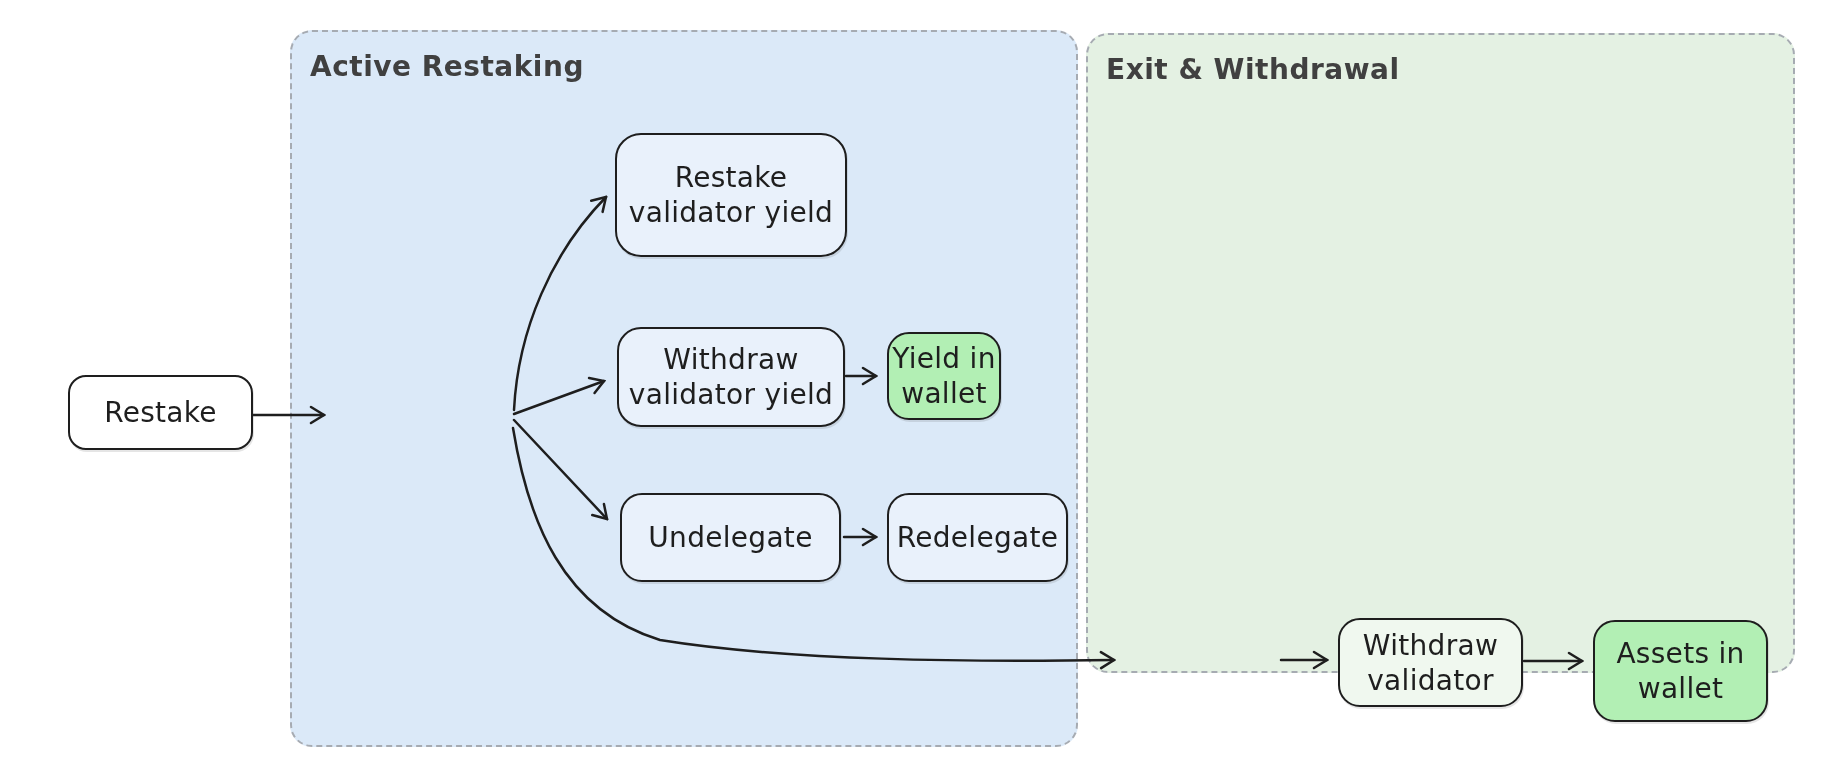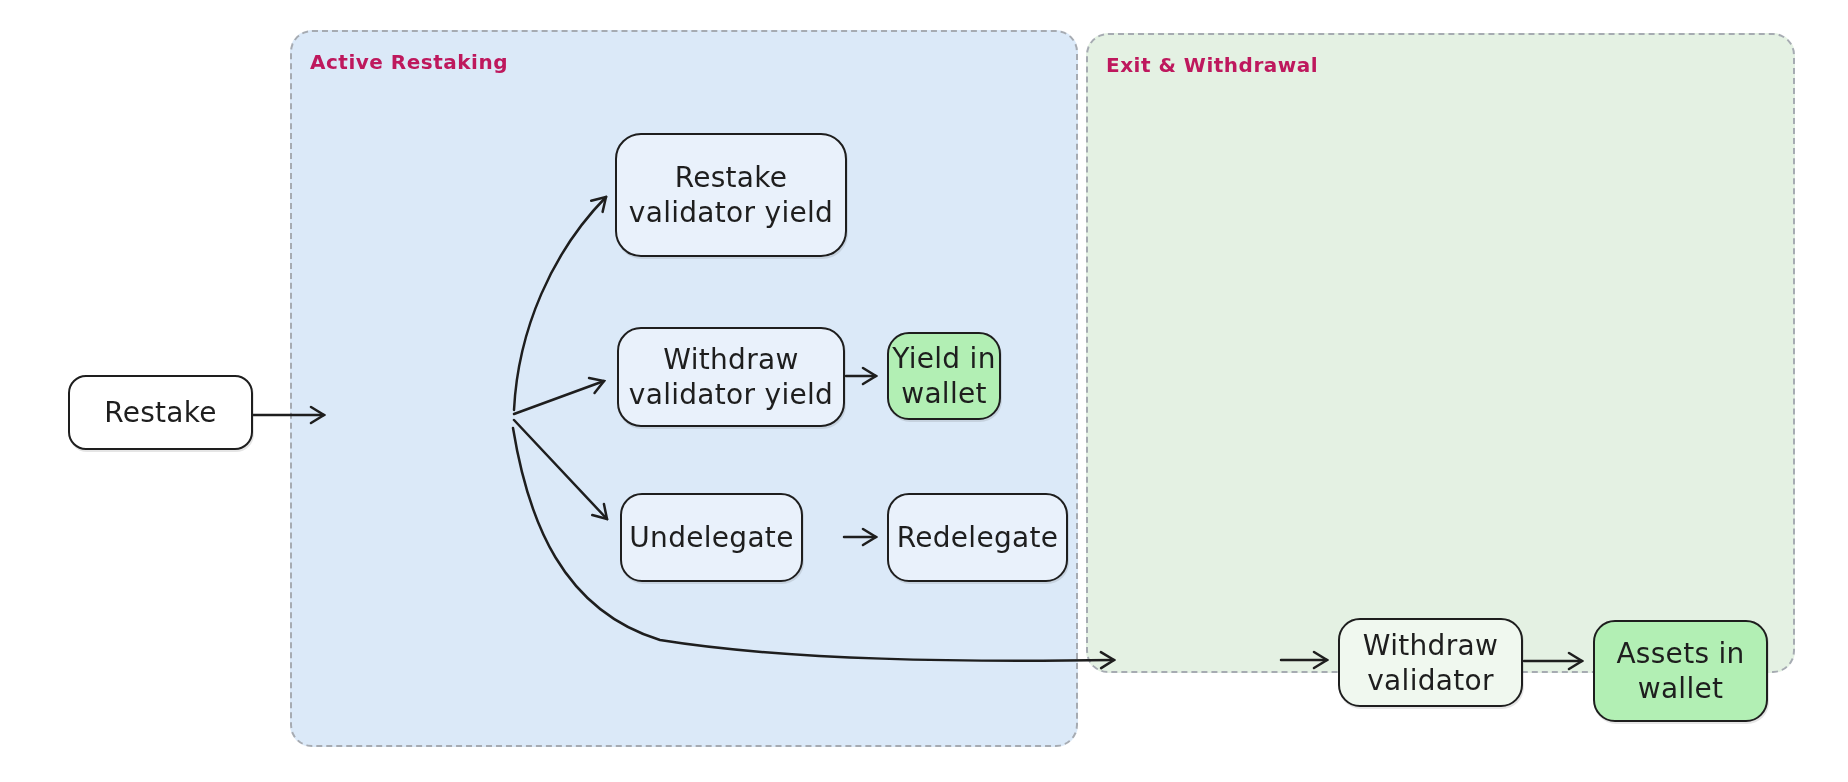--- a/index.html
+++ b/index.html
@@ -6,38 +6,38 @@
   .canvas{
     position:relative;width:1848px;height:782px;background:#ffffff;overflow:hidden;
     font-family:"DejaVu Sans","Liberation Sans",sans-serif;color:#1e1e1e;
   }
   .region{
     position:absolute;border:2px dashed #a6abb2;border-radius:22px;box-sizing:border-box;z-index:1;
   }
   .region-blue{left:290px;top:30px;width:788px;height:717px;background:var(--region-blue,#dbe9f8);}
   .region-green{left:1086px;top:33px;width:709px;height:640px;background:var(--region-green,#e4f1e3);}
   .region-label{
-    position:absolute;left:18px;top:18px;font-size:20px;font-weight:600;letter-spacing:.5px;color:#be185d;
+    position:absolute;left:18px;top:18px;font-size:28px;font-weight:600;letter-spacing:.5px;color:#404040;
   }
   .node{
     position:absolute;border:2.5px solid #1e1e1e;border-radius:18px;box-sizing:border-box;
     display:flex;flex-direction:column;align-items:center;justify-content:center;
     font-size:28px;line-height:1.25;text-align:center;z-index:3;letter-spacing:.3px;
     box-shadow:1px 2px 0 rgba(70,70,70,.14);
   }
   .fill-white{background:#ffffff;}
   .fill-blue{background:var(--node-blue,#e9f1fb);}
   .fill-greenlight{background:var(--node-green-light,#f0f8ef);}
   .fill-green{background:var(--node-green-accent,#b2efb4);}
   .n-restake{left:68px;top:375px;width:185px;height:75px;}
   .n-delegate{left:336px;top:376px;width:177px;height:84px;}
   .n-rvy{left:615px;top:133px;width:232px;height:124px;border-radius:26px;}
   .n-wvy{left:617px;top:327px;width:228px;height:100px;border-radius:24px;}
   .n-yiw{left:887px;top:332px;width:114px;height:88px;border-radius:22px;}
-  .n-undelegate{left:620px;top:493px;width:183px;height:89px;border-radius:22px;}
+  .n-undelegate{left:620px;top:493px;width:221px;height:89px;border-radius:22px;}
   .n-redelegate{left:887px;top:493px;width:181px;height:89px;border-radius:22px;}
   .n-unstake{left:1125px;top:618px;width:155px;height:85px;border-radius:20px;}
   .n-wv{left:1338px;top:618px;width:185px;height:89px;border-radius:22px;}
   .n-aiw{left:1593px;top:620px;width:175px;height:102px;border-radius:22px;}
   .edges{position:absolute;left:0;top:0;z-index:2;}
   .edges path{stroke:var(--edge,#1e1e1e);stroke-width:2.5;fill:none;stroke-linecap:round;}
 </style>
 </head>
 <body>
 

